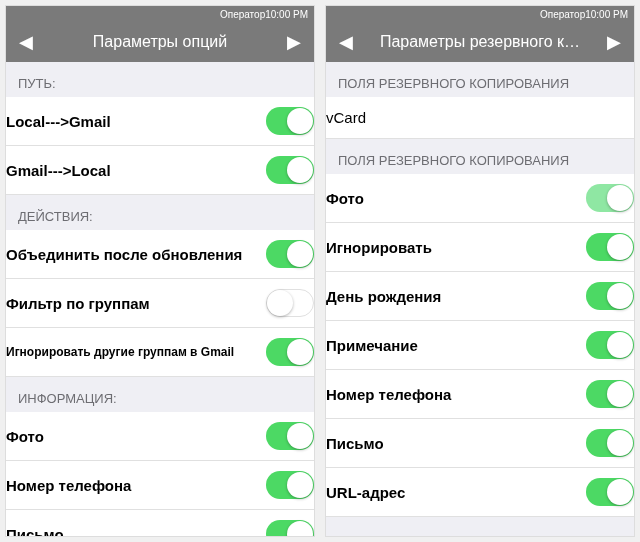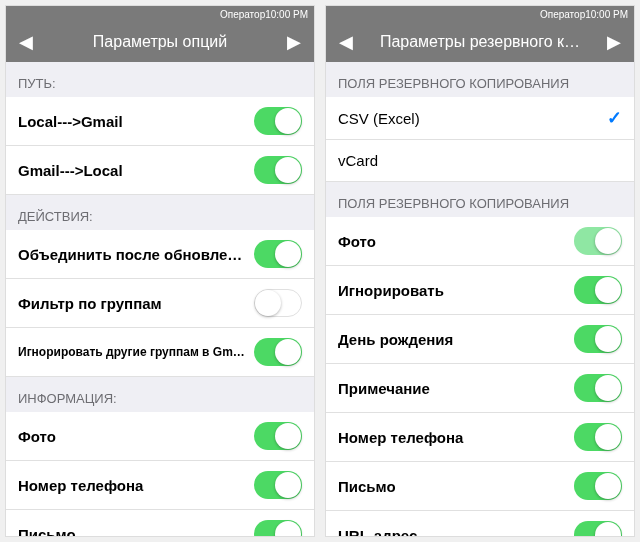--- a/index.html
+++ b/index.html
@@ -64,21 +64,21 @@
       color: #6d6d72;
       padding: 14px 12px 6px;
       text-transform: none;
       letter-spacing: 0;
     }
     .row {
       background: #fff;
       display: flex;
       align-items: center;
       justify-content: flex-start;
-      padding: 10px 12px;
+      padding: 10px 0;
       border-bottom: 1px solid #e0e0e0;
       min-height: 42px;
     }
     .row:first-of-type { border-top: 1px solid #e0e0e0; }
     .row-label {
       font-size: 15px;
       color: #000;
       flex: 1;
       white-space: nowrap;
       overflow: hidden;
@@ -197,24 +197,20 @@
   </div>
   <div class="navbar">
     <div class="nav-arrow">◀</div>
     <div class="nav-title">Параметры резервного к…</div>
     <div class="nav-arrow">▶</div>
   </div>
   <div class="content">
 
     <div class="section-header">ПОЛЯ РЕЗЕРВНОГО КОПИРОВАНИЯ</div>
     <div class="row">
-      <span class="row-label">CSV (Excel)</span>
-      <span class="checkmark">✓</span>
-    </div>
-    <div class="row">
       <span class="row-label">vCard</span>
     </div>
 
     <div class="section-header">ПОЛЯ РЕЗЕРВНОГО КОПИРОВАНИЯ</div>
     <div class="row">
       <span class="row-label bold">Фото</span>
       <div class="toggle on-light">
           <div class="knob"></div>
         </div>
     </div>

